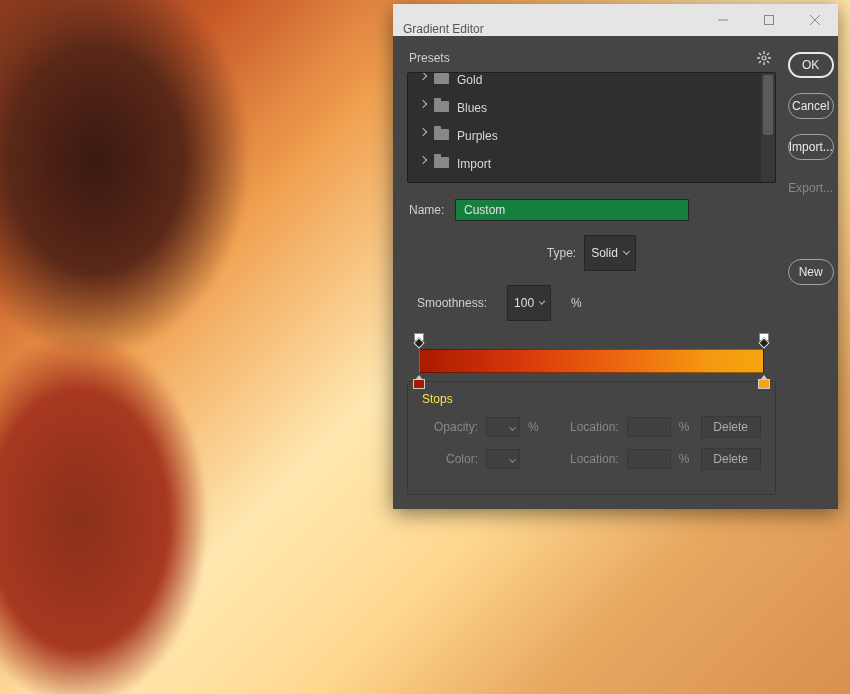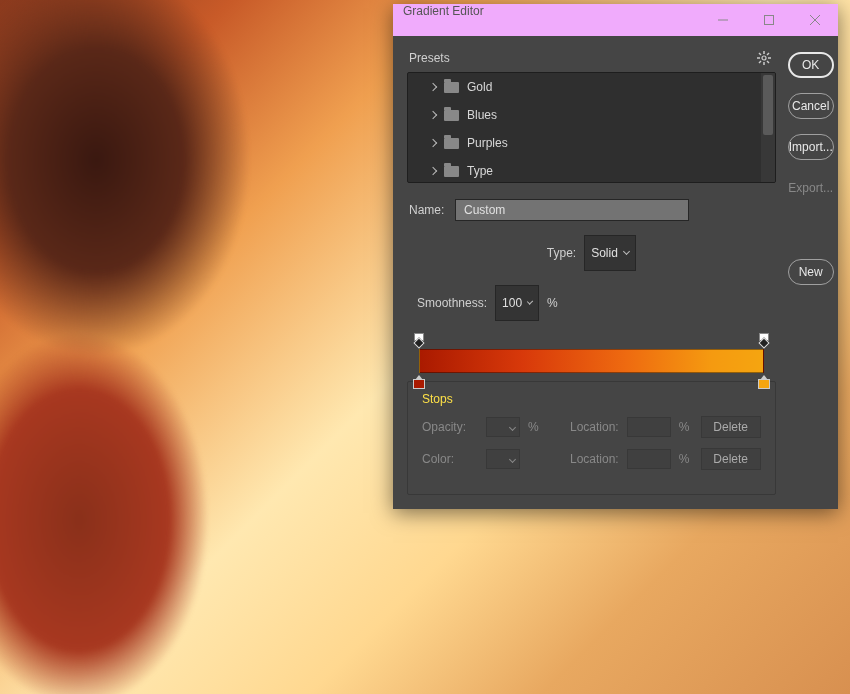--- a/index.html
+++ b/index.html
@@ -16,22 +16,22 @@
     filter: blur(2px);
   }
   
   .dialog {
     position: absolute; left: 393px; top: 4px; width: 445px; height: 505px;
     background: #454545; color: #d0d0d0; font-size: 12px;
     box-shadow: 0 4px 20px rgba(0,0,0,0.5);
   }
   
   .titlebar {
-    height: 32px; background: #f0abfc; color: #555;
-    display: flex; align-items: flex-start; padding: 0 0 0 10px;
+    height: 32px; background: #e5e5e5; color: #555;
+    display: flex; align-items: flex-end; padding: 0 0 0 10px;
   }
   .titlebar-title { font-size: 12px; flex: 1; }
   .winbtn {
     width: 46px; height: 32px; display: flex; align-items: center; justify-content: center;
     color: #888; cursor: default;
   }
   
   .body { padding: 12px 14px 14px 14px; display: flex; gap: 12px; height: calc(100% - 32px); }
   .left-col { flex: 1; display: flex; flex-direction: column; }
   .right-col { width: 84px; display: flex; flex-direction: column; gap: 15px; padding-top: 4px; }
@@ -45,45 +45,45 @@
   .btn.ghost { border: none; color: #888; }
   
   .presets-head { display: flex; align-items: center; justify-content: space-between; padding: 2px 4px 6px 2px; }
   .gear { width: 16px; height: 16px; display: flex; align-items: center; justify-content: center; color: #ccc; }
   .preset-list {
     background: #2f2f2f; border: 1px solid #1e1e1e; border-radius: 2px;
     height: 152px; position: relative; overflow: hidden;
   }
   .preset-scroll { position: absolute; right: 0; top: 0; bottom: 0; width: 14px; background: #383838; }
   .preset-thumb { position: absolute; left: 2px; right: 2px; top: 2px; height: 60px; background: #5a5a5a; border-radius: 2px; }
-  .preset-row { height: 28px; display: flex; align-items: center; gap: 8px; padding-left: 22px; color: #d8d8d8; cursor: default; }
+  .preset-row { height: 28px; display: flex; gap: 8px; padding-left: 12px; color: #d8d8d8; cursor: default; }
   .chev { width: 6px; height: 6px; border-right: 1.2px solid #bbb; border-bottom: 1.2px solid #bbb; transform: rotate(-45deg); }
   .folder {
     width: 15px; height: 11px; background: #888; border-radius: 1px; position: relative;
   }
   .folder::before {
     content: ""; position: absolute; left: 0; top: -3px; width: 7px; height: 3px; background: #888; border-radius: 1px 1px 0 0;
   }
   
   .row { display: flex; align-items: center; gap: 8px; margin-top: 14px; }
   .row label { width: 56px; text-align: right; color: #d0d0d0; }
   .row.center { justify-content: center; }
   .row.center label { width: auto; }
   .txt {
-    background: #737373; border: 1px solid #262626; color: #e0e0e0;
+    background: #15803d; border: 1px solid #262626; color: #e0e0e0;
     height: 22px; padding: 0 8px; font-size: 12px;
   }
   .name-input { width: 234px; }
   .sel {
     background: #343434; border: 1px solid #262626; color: #e0e0e0;
     height: 36px; padding: 0 6px; font-size: 12px; display: flex; align-items: center; gap: 6px;
   }
   .sel .dd { width: 5px; height: 5px; border-right: 1px solid #bbb; border-bottom: 1px solid #bbb; transform: rotate(45deg); margin-top: -2px; }
   
-  .smooth-row { display: flex; align-items: center; gap: 8px; margin-top: 14px; padding-left: 10px; }
+  .smooth-row { display: flex; align-items: center; gap: 20px; margin-top: 14px; padding-left: 10px; }
   .smooth-row label { color: #d0d0d0; }
   .smooth-val { width: 44px; }
   
   .grad-area { margin-top: 14px; position: relative; height: 56px; }
   .grad-bar {
     position: absolute; left: 12px; right: 12px; top: 14px; height: 24px;
     background: linear-gradient(to right, #aa1a00 0%, #d8390a 30%, #ee6a10 60%, #f59a10 85%, #f5a510 100%);
     border: 1px solid rgba(0,0,0,0.4);
   }
   .ostop { position: absolute; top: 0; width: 12px; height: 12px; }
@@ -94,21 +94,21 @@
   .cstop .sw { position: absolute; left: 0; top: 4px; width: 12px; height: 10px; border: 1px solid #ccc; }
   .left-stop { left: 6px; } .right-stop { right: 6px; }
   
   .stops-panel {
     margin-top: 6px; border: 1px solid #383838; border-radius: 2px;
     padding: 10px 14px 14px 14px;
   }
   .stops-title { color: #fde047; margin-bottom: 10px; }
   .srow { display: flex; align-items: center; gap: 8px; margin-bottom: 10px; justify-content: flex-end; }
   .srow label { color: #888; }
-  .srow .lab1 { width: 56px; text-align: left; }
+  .srow .lab1 { width: 56px; text-align: right; }
   .srow .unit { width: 14px; color: #888; }
   .srow .val { width: 44px; background: #3a3a3a; border: 1px solid #2a2a2a; height: 20px; }
   .srow .val.dis { background: #404040; border: 1px solid #383838; }
   .srow .sw2 { width: 34px; height: 20px; background: #404040; border: 1px solid #383838; display: flex; align-items: center; justify-content: flex-end; padding-right: 4px; }
   .srow .sw2 .dd { width: 5px; height: 5px; border-right: 1px solid #888; border-bottom: 1px solid #888; transform: rotate(45deg); }
   .del {
     width: 60px; height: 22px; background: #404040; border: 1px solid #383838;
     color: #aaa; display: flex; align-items: center; justify-content: center; font-size: 12px;
   }
   
@@ -176,21 +176,21 @@
             <span>Blues</span>
           </div>
         <div class="preset-row">
             <span class="chev"></span>
             <span class="folder"></span>
             <span>Purples</span>
           </div>
         <div class="preset-row">
             <span class="chev"></span>
             <span class="folder"></span>
-            <span>Type</span>
+            <span>Import</span>
           </div>
         <div class="preset-scroll">
             <div class="preset-thumb"></div>
           </div>
       </div>
 
       <div class="name-row">
         <label>Name:</label>
         <input class="txt name-input" value="Custom" style="">
       </div>

